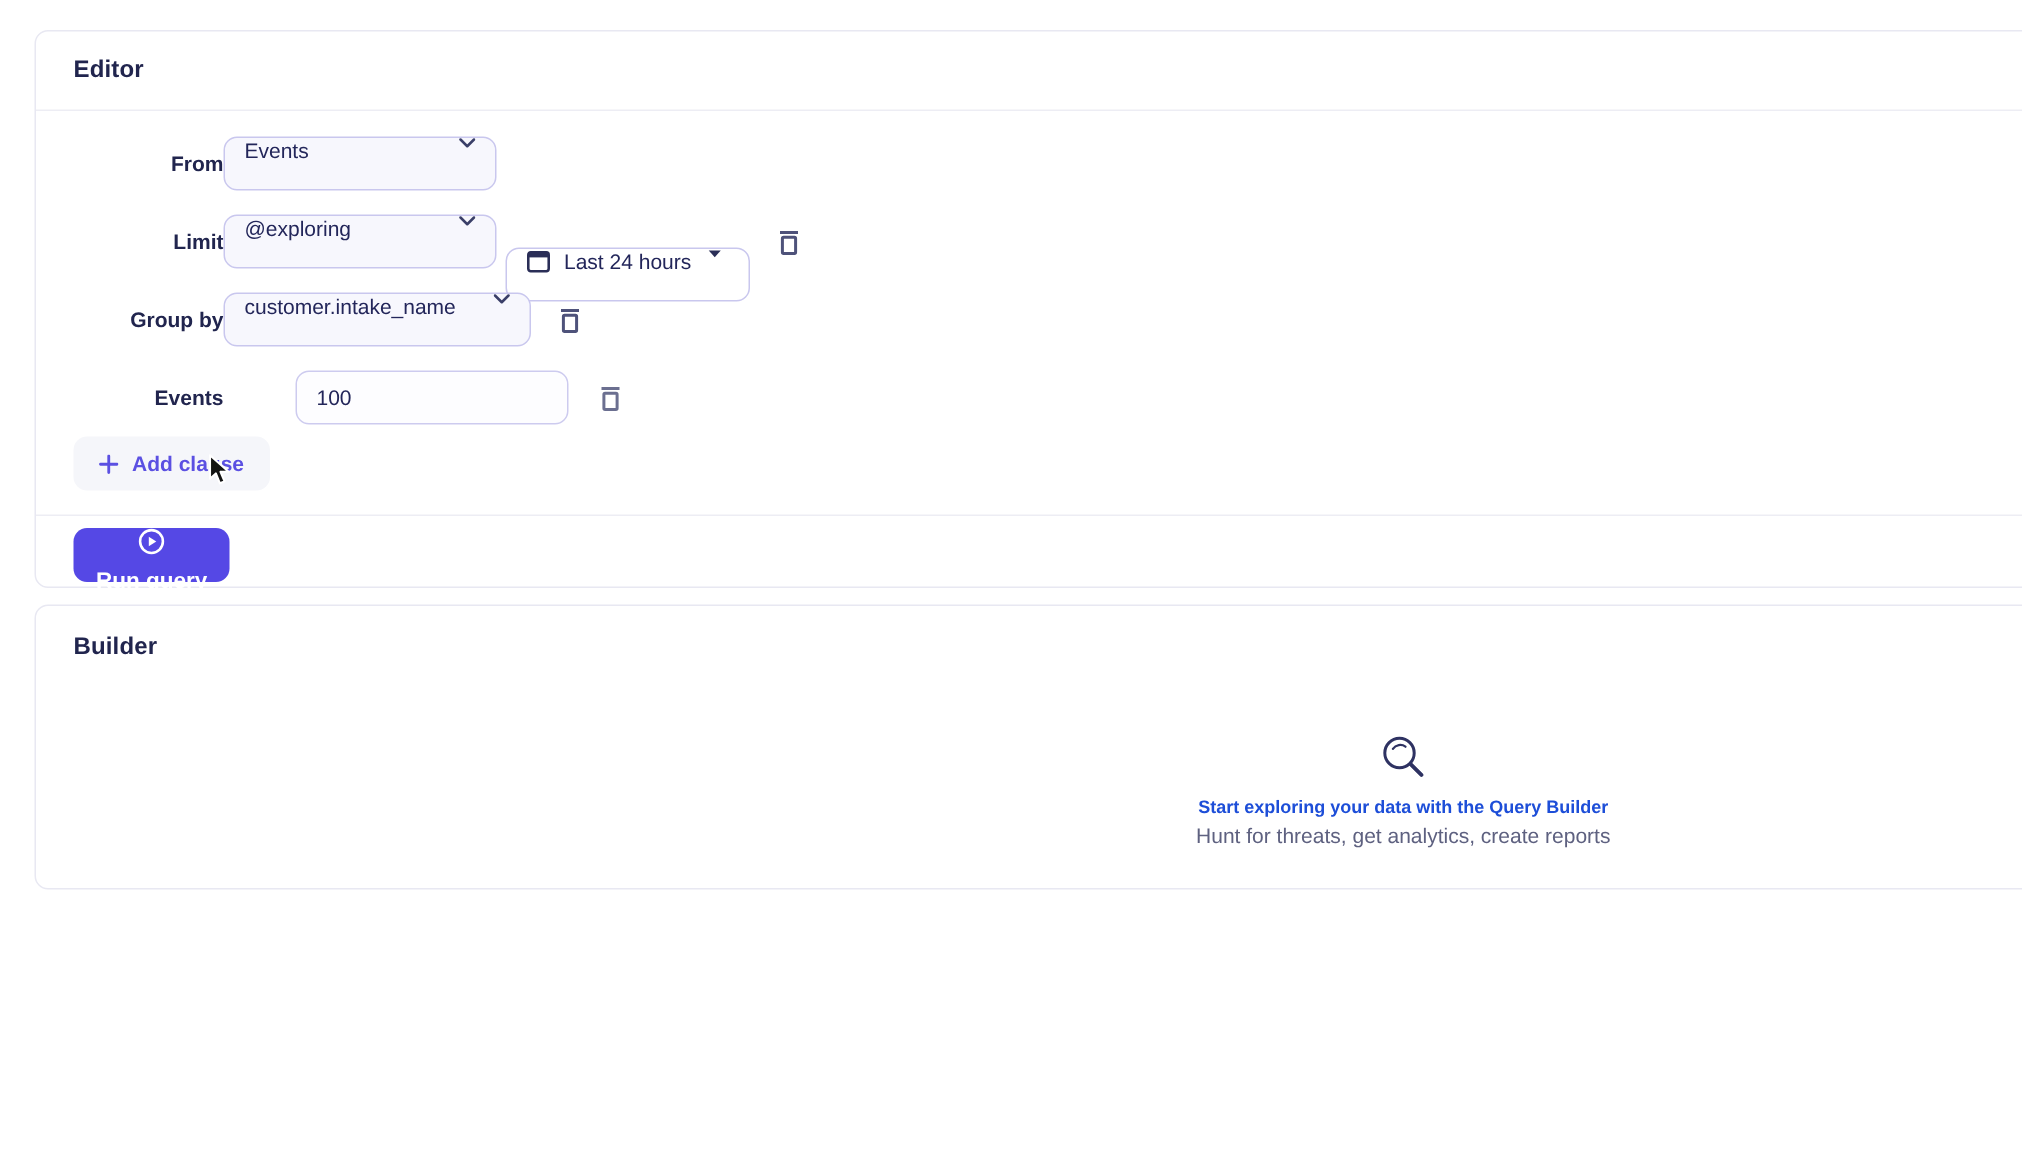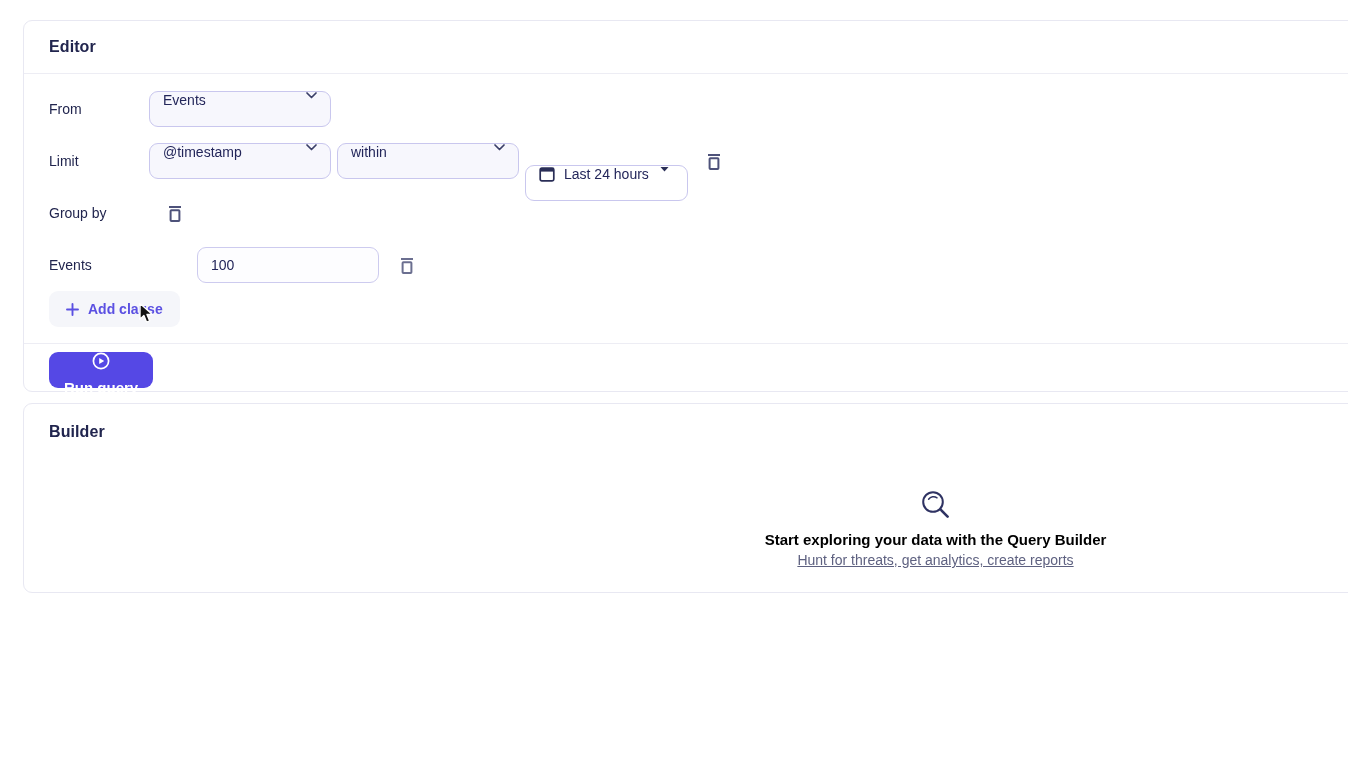--- a/index.html
+++ b/index.html
@@ -10,21 +10,21 @@
           border:1px solid #e8e8f2; border-radius:9px; }
   .editor-card  { top:20px;  height:372px; }
   .results-card { top:403px; height:190px; }
 
   .section-title { position:absolute; left:25px; font-size:16px; font-weight:700;
                    color:#21254e; letter-spacing:.1px;text-align:right; }
 
   .divider { position:absolute; left:0; right:0; height:1px; background:#ededf4; }
 
   .row { position:absolute; left:25px; display:flex; align-items:center; height:36px; }
-  .row-label { width:100px; font-size:14px; font-weight:400; color:#21254e; }
+  .row-label { width:100px; font-size:14px; font-weight:700; color:#21254e;text-align:right; }
 
   .field { height:36px; border:1px solid #c9c7ee; border-radius:9px;
            display:flex; align-items:flex-start; font-size:14px; color:#23265a;
            padding:0 13px; cursor:pointer; }
   .select { background:#f7f7fd; justify-content:space-between; }
   .date-btn { background:#ffffff; gap:9px;margin-top:44px; }
   .date-btn .caret { margin-left:2px; }
   .text-input { width:182px; height:36px; border:1px solid #cdcbef; border-radius:9px;
                 background:#fdfdff; padding:0 13px; font-size:14px; color:#23265a;
                 font-family:"Liberation Sans", sans-serif; outline:none;margin-left:48px; }
@@ -40,22 +40,22 @@
                 font-family:"Liberation Sans", sans-serif; }
 
   .run-query { position:absolute; left:25px; top:331px; height:36px; padding:0 15px;
                background:#5548e5; border:none; border-radius:9px; cursor:pointer;
                display:flex; align-items:center; gap:9px;
                color:#ffffff; font-size:15px; font-weight:700;
                font-family:"Liberation Sans", sans-serif;flex-direction:column; }
 
   .empty-state { position:absolute; top:85px; left:0; width:100%;
                  display:flex; flex-direction:column; align-items:center; }
-  .empty-title { margin-top:11px; font-size:15px; font-weight:700; color:#000000; }
-  .empty-subtitle { margin-top:4px; font-size:14px; color:#5e6180;text-decoration:underline; }
+  .empty-title { margin-top:11px; font-size:12px; font-weight:700; color:#1d4ed8; }
+  .empty-subtitle { margin-top:4px; font-size:14px; color:#5e6180; }
 
   .cursor { position:absolute; left:138px; top:302px; pointer-events:none; z-index:10; }
 
   svg { display:block; }
 </style>
 </head>
 <body>
 
 <section class="card editor-card">
 
@@ -71,29 +71,21 @@
         <svg width="11" height="7" viewBox="0 0 11 7">
             <path d="M1 1l4.5 4.5L10 1" fill="none" stroke="#3a3f68" stroke-width="1.7" stroke-linecap="round" stroke-linejoin="round"></path>
           </svg>
       </span>
     </div>
   </div>
 
   <div class="row" style="top:122px">
     <span class="row-label">Limit</span>
     <div class="field select" style="width:182px">
-      <span>@timestamp</span>
-      <span>
-        <svg width="11" height="7" viewBox="0 0 11 7">
-            <path d="M1 1l4.5 4.5L10 1" fill="none" stroke="#3a3f68" stroke-width="1.7" stroke-linecap="round" stroke-linejoin="round"></path>
-          </svg>
-      </span>
-    </div>
-    <div class="field select gap6" style="width:182px">
-      <span>within</span>
+      <span>@exploring</span>
       <span>
         <svg width="11" height="7" viewBox="0 0 11 7">
             <path d="M1 1l4.5 4.5L10 1" fill="none" stroke="#3a3f68" stroke-width="1.7" stroke-linecap="round" stroke-linejoin="round"></path>
           </svg>
       </span>
     </div>
     <div class="field date-btn gap6" style="width:163px">
       <span>
         <svg width="16" height="16" viewBox="0 0 16 16">
           <rect x="1.2" y="2.2" width="13.6" height="12.6" rx="1.6" fill="none" stroke="#2a2e57" stroke-width="1.7"></rect>
@@ -112,20 +104,28 @@
         <svg width="16" height="19" viewBox="0 0 16 19">
           <line x1="2" y1="3" x2="14" y2="3" stroke="#4e527a" stroke-width="2"></line>
           <rect x="3.6" y="6.2" width="8.8" height="10.8" rx="0.8" fill="none" stroke="#4e527a" stroke-width="2"></rect>
         </svg>
       </span>
     </button>
   </div>
 
   <div class="row" style="top:174px">
     <span class="row-label">Group by</span>
+    <div class="field select" style="width:205px">
+      <span>customer.intake_name</span>
+      <span>
+        <svg width="11" height="7" viewBox="0 0 11 7">
+            <path d="M1 1l4.5 4.5L10 1" fill="none" stroke="#3a3f68" stroke-width="1.7" stroke-linecap="round" stroke-linejoin="round"></path>
+          </svg>
+      </span>
+    </div>
     <button class="icon-btn">
       <span>
         <svg width="16" height="19" viewBox="0 0 16 19">
           <line x1="2" y1="3" x2="14" y2="3" stroke="#4e527a" stroke-width="2"></line>
           <rect x="3.6" y="6.2" width="8.8" height="10.8" rx="0.8" fill="none" stroke="#4e527a" stroke-width="2"></rect>
         </svg>
       </span>
     </button>
   </div>
 

